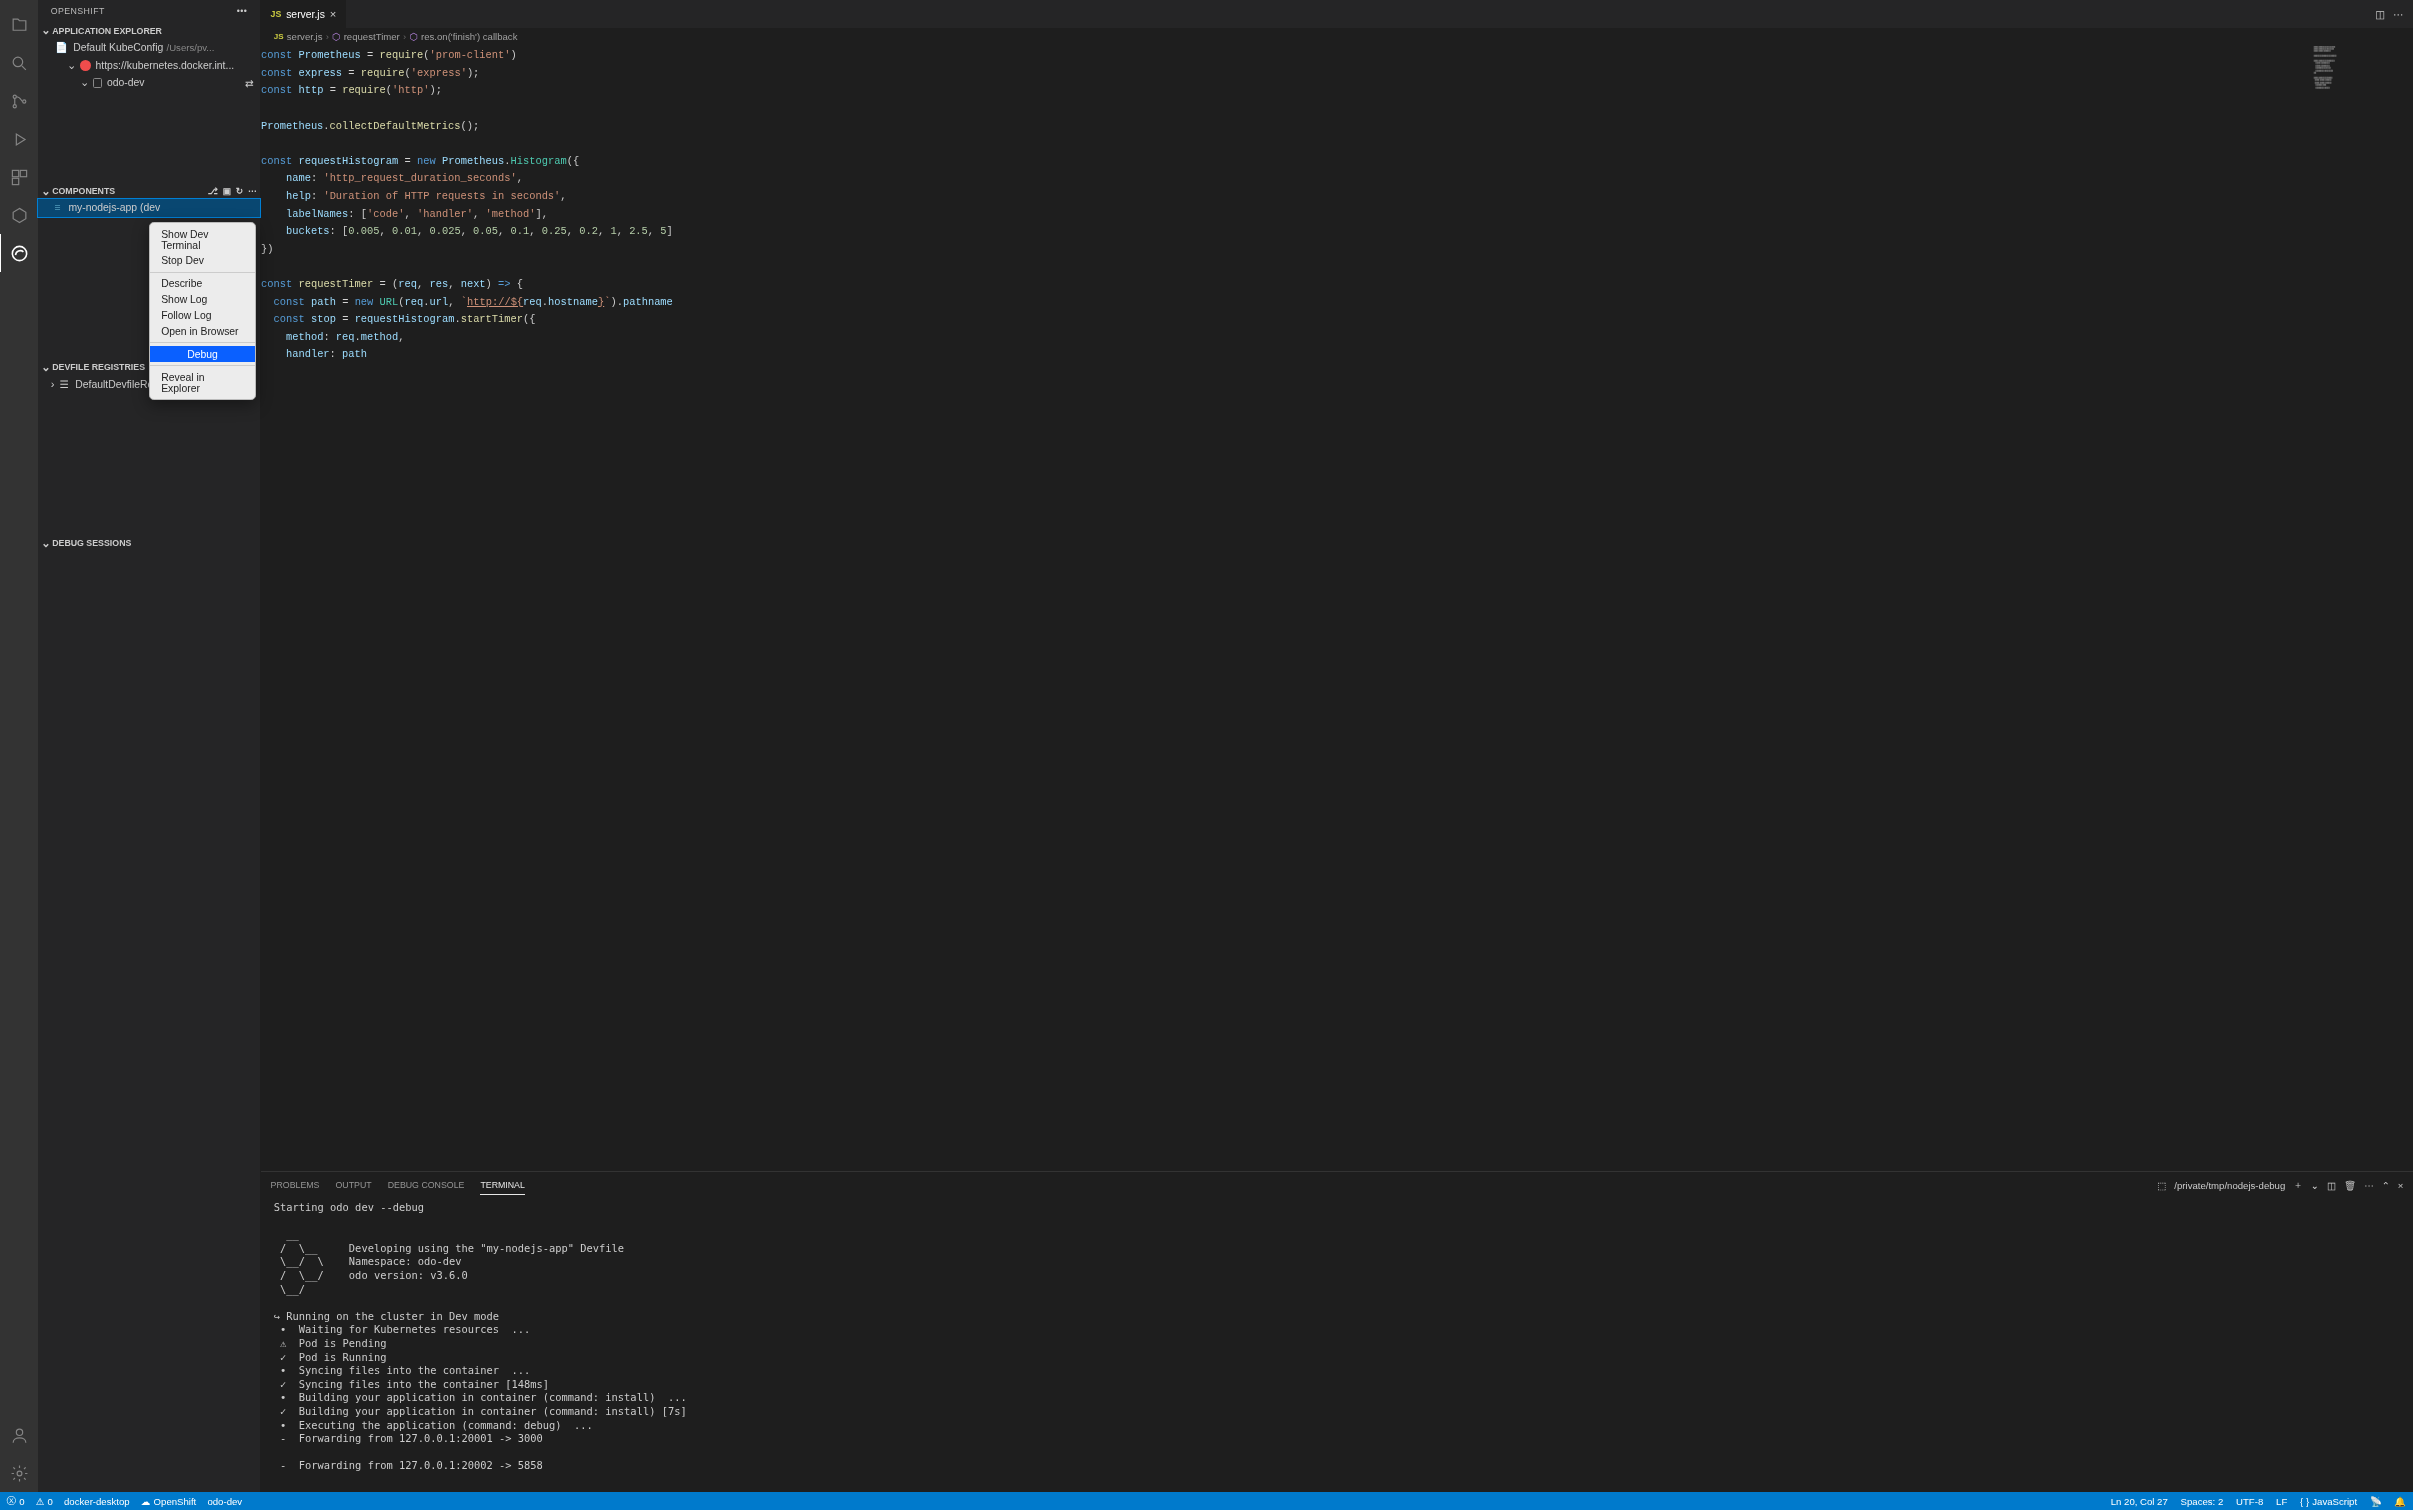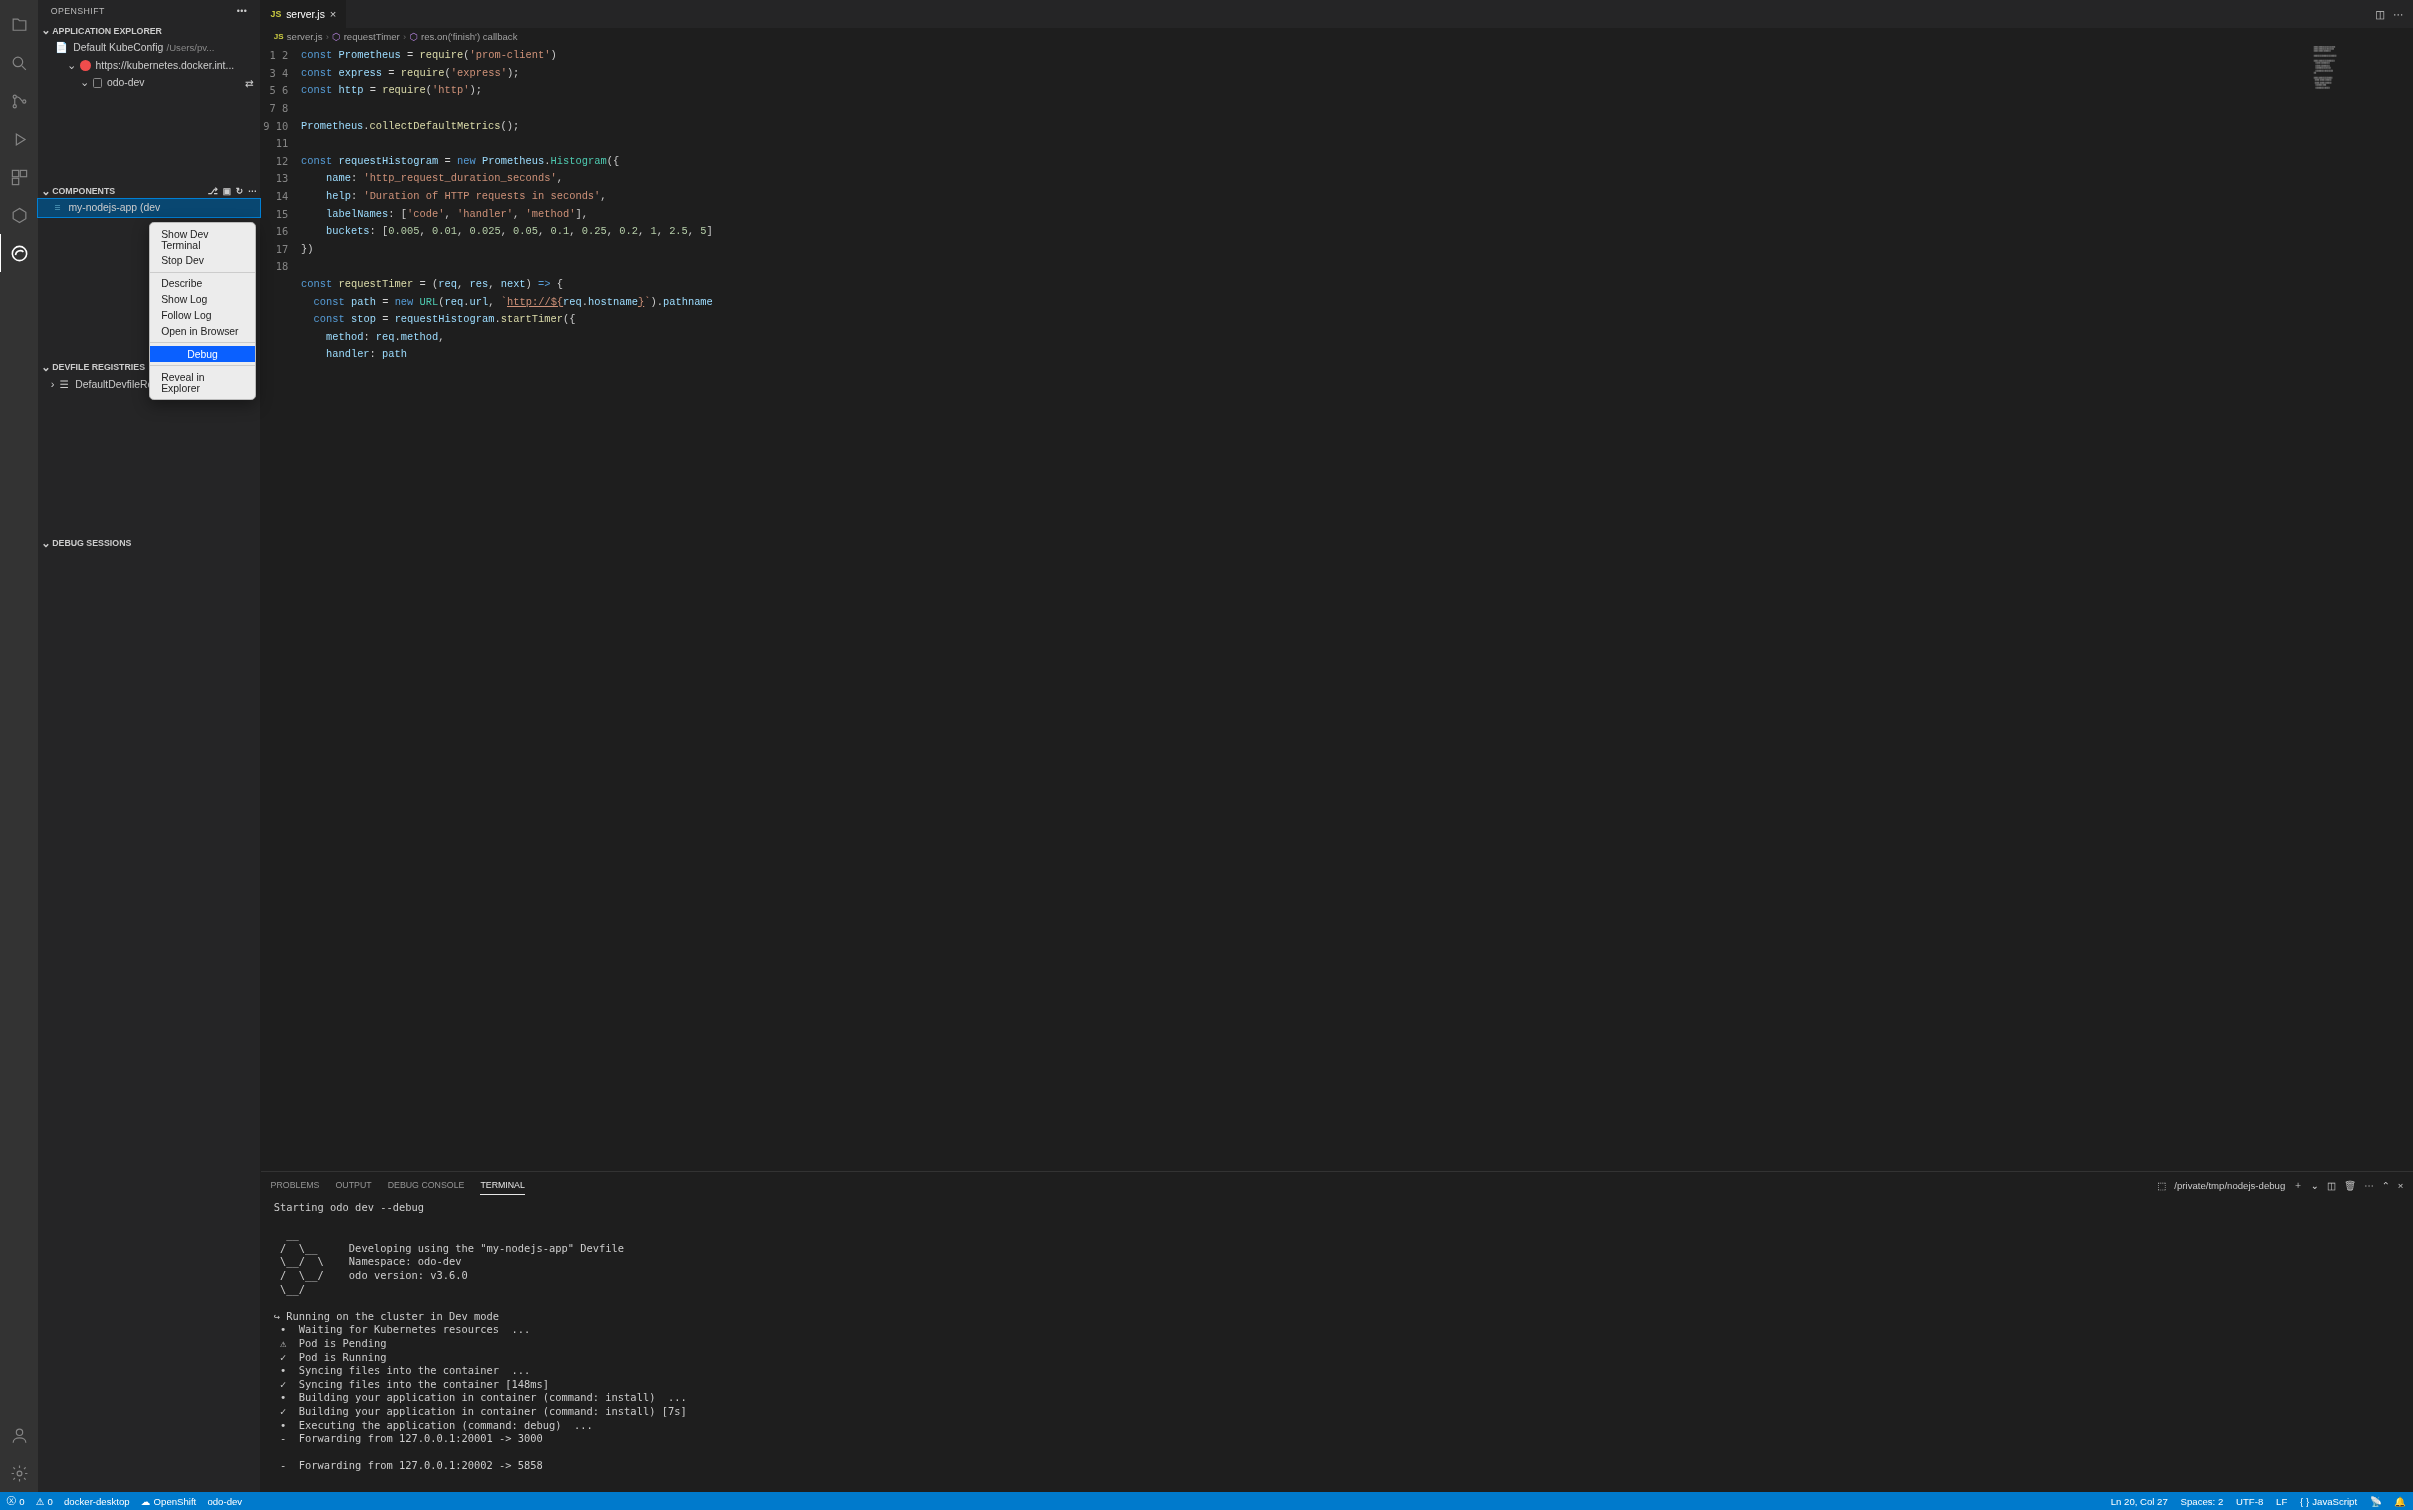--- a/index.html
+++ b/index.html
@@ -332,38 +332,20 @@
       <span>server.js</span>
       <span class="sep">›</span>
       <span class="fn-icon">⬡</span>
       <span>requestTimer</span>
       <span class="sep">›</span>
       <span class="fn-icon">⬡</span>
       <span>res.on('finish') callback</span>
     </div>
 
     <div class="editor-body">
-      <div class="gutter">1
-2
-3
-4
-5
-6
-7
-8
-9
-10
-11
-12
-13
-14
-15
-16
-17
-18</div>
       <div class="code"><span class="kw">const</span> <span class="var">Prometheus</span> <span class="op">=</span> <span class="fn">require</span>(<span class="str">'prom-client'</span>)
 <span class="kw">const</span> <span class="var">express</span> <span class="op">=</span> <span class="fn">require</span>(<span class="str">'express'</span>);
 <span class="kw">const</span> <span class="var">http</span> <span class="op">=</span> <span class="fn">require</span>(<span class="str">'http'</span>);
 
 <span class="var">Prometheus</span>.<span class="fn">collectDefaultMetrics</span>();
 
 <span class="kw">const</span> <span class="var">requestHistogram</span> <span class="op">=</span> <span class="kw">new</span> <span class="var">Prometheus</span>.<span class="cls">Histogram</span>({
     <span class="var">name</span>: <span class="str">'http_request_duration_seconds'</span>,
     <span class="var">help</span>: <span class="str">'Duration of HTTP requests in seconds'</span>,
     <span class="var">labelNames</span>: [<span class="str">'code'</span>, <span class="str">'handler'</span>, <span class="str">'method'</span>],

